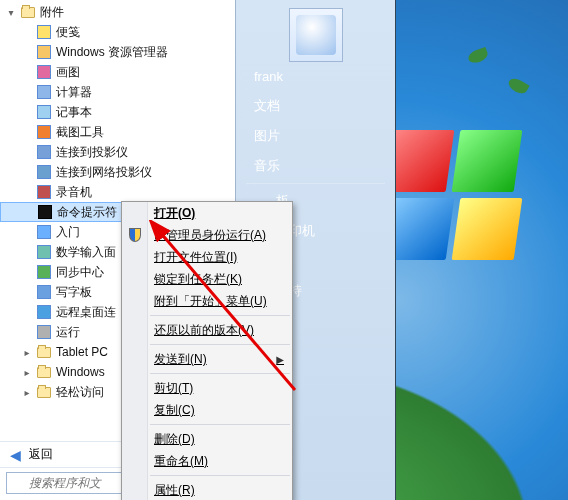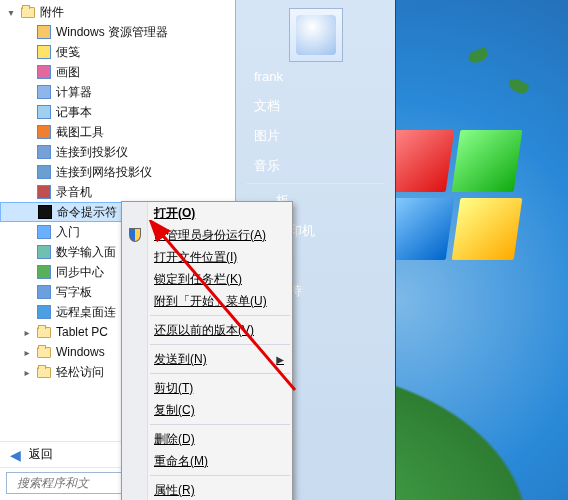--- a/index.html
+++ b/index.html
@@ -35,21 +35,21 @@
   .node.sel { background: #cde6ff; border: 1px solid #7ab6ff; height: 20px; }
 
   .ic-folder { background: #ffe9a6; border: 1px solid #caa94e; width: 14px; height: 11px; border-radius: 1px; position: relative; }
   .ic-folder::before { content: ""; position: absolute; left: 0; top: -3px; width: 6px; height: 3px; background: #ffe9a6; border: 1px solid #caa94e; border-bottom: none; }
   .ic-generic { width: 14px; height: 14px; background: #cfe3ff; border: 1px solid #5a8bd6; }
 
   .back-row { display: flex; align-items: center; height: 26px; padding-left: 10px; gap: 8px; font-size: 12px; border-top: 1px solid #e2e8f0; }
   .back-row .arr { color: #3a7bd5; font-size: 14px; }
 
   .search-row { padding: 4px 6px 6px 6px; border-top: 1px solid #e2e8f0; }
-  .search-row input { width: 100%; height: 22px; font-size: 12px; font-style: italic; color: #777; padding: 0 10px; border: 1px solid #9fb7d4; background: #fff; }
+  .search-row input { width: 100%; height: 22px; font-size: 12px; font-style: italic; color: #777; padding: 0 22px; border: 1px solid #9fb7d4; background: #fff; }
 
   .avatar { position: absolute; left: 50%; top: 8px; transform: translateX(-50%); width: 54px; height: 54px;
             border: 1px solid #9fb7d4; background: linear-gradient(#eef5ff,#d7e7fb); display:flex; align-items:center; justify-content:center; }
   .avatar-inner { width: 40px; height: 40px; background: radial-gradient(circle at 40% 30%, #fff, #9cc1ee); border-radius: 4px; }
 
   .rlist { position: absolute; top: 61px; left: 0; width: 100%; color: #fff; font-size: 13px; }
   .ritem, .ritem-trunc { height: 30px; display: flex; align-items: center; padding-left: 18px; }
   .rsep { height: 1px; background: rgba(255,255,255,0.25); margin: 2px 10px; }
 
   .context-menu {
@@ -89,34 +89,34 @@
         <span class="tw">▾</span>
         <span class="ic">
             <span class="ic-folder"></span>
           </span>
         <span>附件</span>
       </div>
       <div id="acc-items">
           <div class="node indent1">
             <span class="tw"></span>
             <span class="ic">
+              <span class="ic-generic" style="background: rgb(255, 226, 106);"></span>
+            </span>
+            <span>便笺</span>
+          </div>
+          <div class="node indent1">
+            <span class="tw"></span>
+            <span class="ic">
               <span class="ic-generic" style="background: rgb(246, 198, 103);"></span>
             </span>
             <span>Windows 资源管理器</span>
           </div>
           <div class="node indent1">
             <span class="tw"></span>
             <span class="ic">
-              <span class="ic-generic" style="background: rgb(255, 226, 106);"></span>
-            </span>
-            <span>便笺</span>
-          </div>
-          <div class="node indent1">
-            <span class="tw"></span>
-            <span class="ic">
               <span class="ic-generic" style="background: rgb(224, 106, 160);"></span>
             </span>
             <span>画图</span>
           </div>
           <div class="node indent1">
             <span class="tw"></span>
             <span class="ic">
               <span class="ic-generic" style="background: rgb(143, 182, 232);"></span>
             </span>
             <span>计算器</span>
@@ -190,20 +190,27 @@
               <span class="ic-generic" style="background: rgb(106, 159, 224);"></span>
             </span>
             <span>写字板</span>
           </div>
           <div class="node indent1">
             <span class="tw"></span>
             <span class="ic">
               <span class="ic-generic" style="background: rgb(74, 160, 224);"></span>
             </span>
             <span>远程桌面连</span>
+          </div>
+          <div class="node indent1">
+            <span class="tw"></span>
+            <span class="ic">
+              <span class="ic-generic" style="background: rgb(176, 176, 176);"></span>
+            </span>
+            <span>运行</span>
           </div>
           <div class="node indent1">
             <span class="tw">▸</span>
             <span class="ic">
               <span class="ic-folder"></span>
             </span>
             <span>Tablet PC</span>
           </div>
           <div class="node indent1">
             <span class="tw">▸</span>

